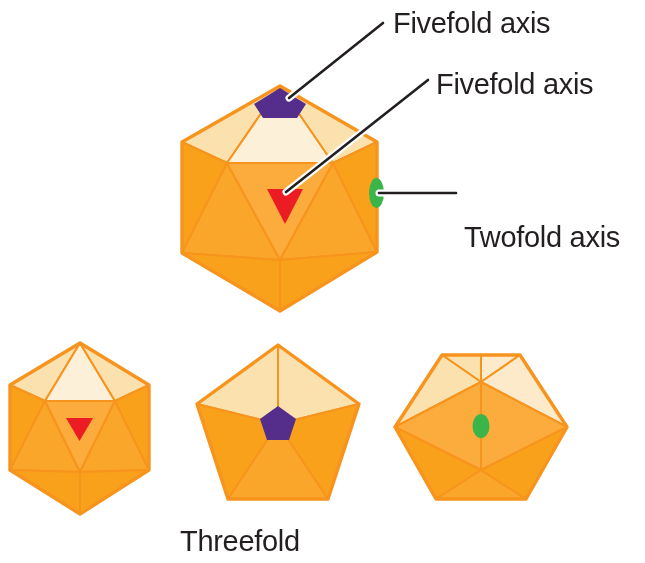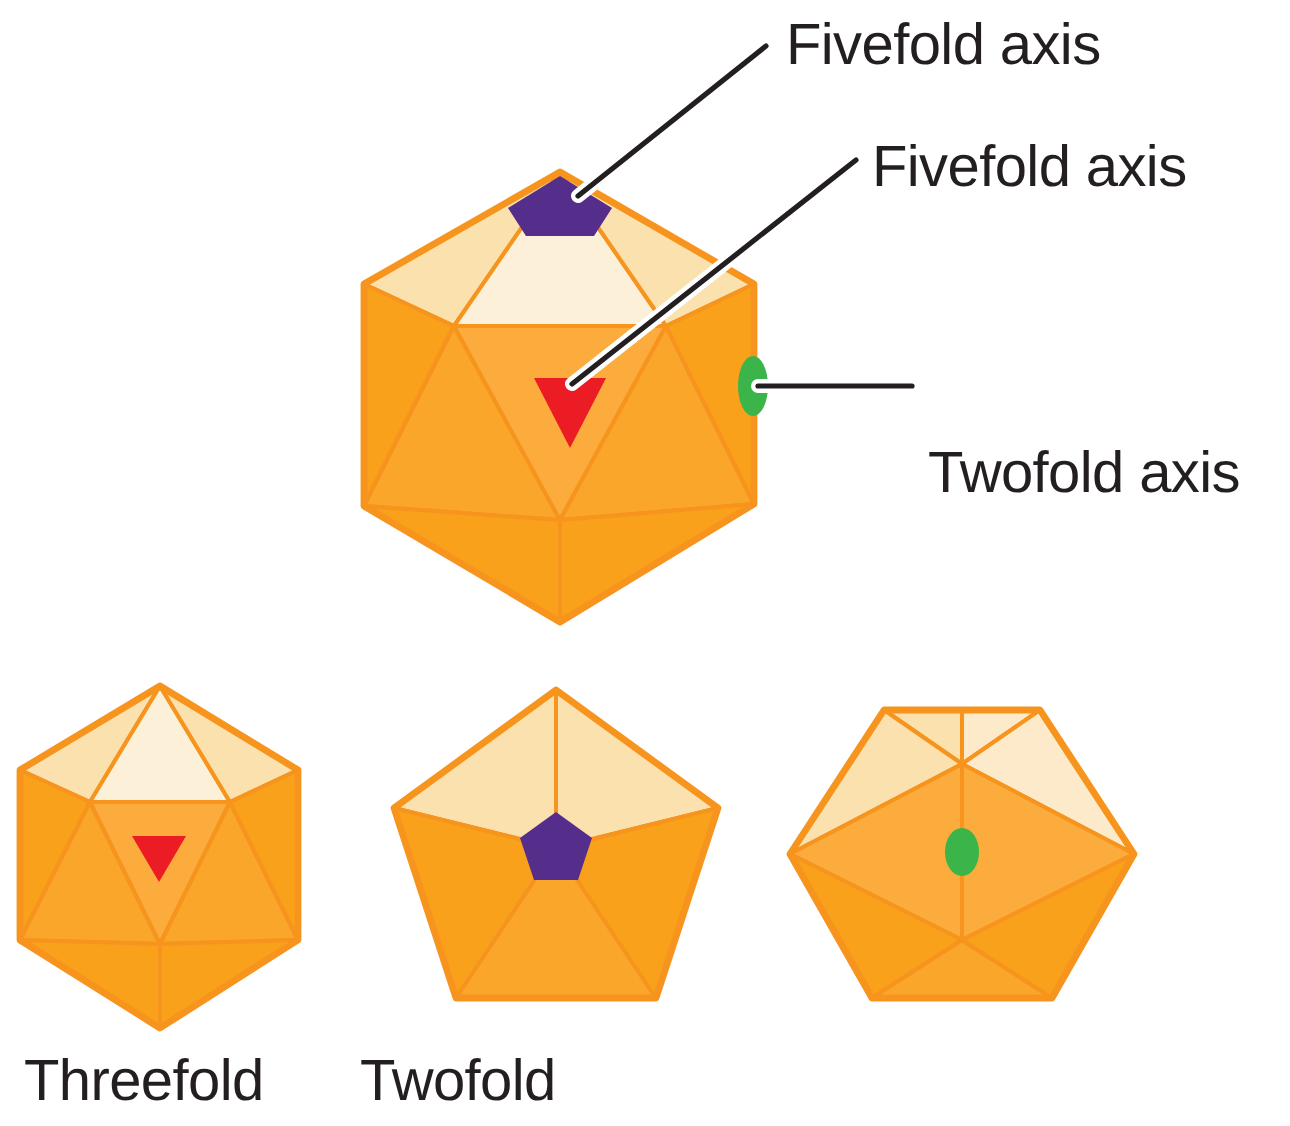--- a/index.html
+++ b/index.html
@@ -136,17 +136,16 @@
       <ellipse class="marker-green" cx="481" cy="426" rx="8.5" ry="12"></ellipse>
     </g>
   </svg>
 
   <div class="lbl" style="left:393px; top:9px;">Fivefold axis</div>
 
   <div class="lbl" style="left:436px; top:70px;">Fivefold axis</div>
 
   <div class="lbl" style="left:464px; top:177px;margin-top:46px;">Twofold axis</div>
 
-  <div class="lbl" style="left:12px; top:527px;">Threefold</div>
 
-  <div class="lbl" style="left:180px; top:527px;">Twofold</div>
+  <div class="lbl" style="left:180px; top:527px;">Threefold</div>
 
 </div>
 
 </body></html>

